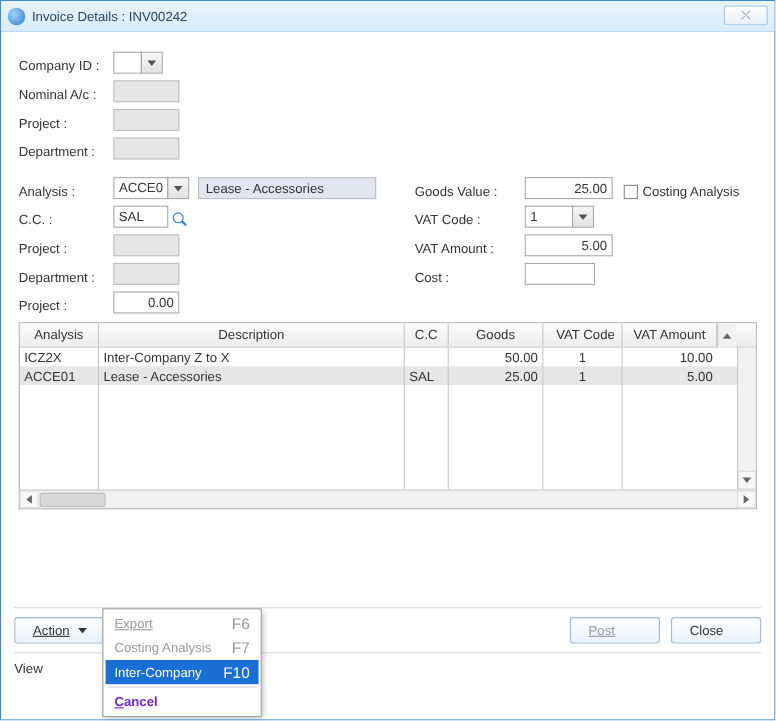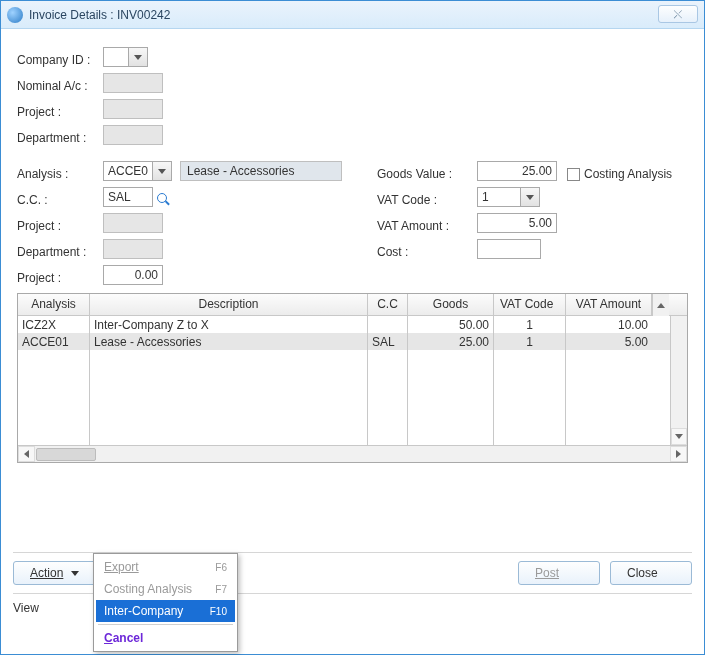--- a/index.html
+++ b/index.html
@@ -87,21 +87,21 @@
 
   
   .grid-wrap {
     border:1px solid #a9a9a9; margin-top:8px; height:170px; position:relative;
     display:flex; flex-direction:column;
   }
   .grid-head { display:flex; background:linear-gradient(#fcfcfc,#ececec); border-bottom:1px solid #c8c8c8; height:22px; }
   .gh { border-right:1px solid #c8c8c8; padding:3px 6px; color:#333; text-align:center;}
   .gh:last-child{border-right:none;}
   .c-an{width:72px;} .c-desc{width:278px;text-align:center;} .c-cc{width:40px;text-align:center;}
-  .c-goods{width:86px;text-align:center;} .c-vc{width:72px;text-align:left;}
+  .c-goods{width:86px;text-align:center;} .c-vc{width:72px;text-align:right;}
   .c-va{width:86px;text-align:center;}
   .gr { display:flex; height:17px; align-items:center;}
   .gc { border-right:1px solid #c8c8c8; height:100%; padding:1px 4px; display:flex; align-items:center;}
   .gc.num{justify-content:flex-end;}
   .gc.ctr{justify-content:center;}
   .gr.sel { background:#e6e6e6; }
   .vscroll { width:17px; background:#f1f1f1; border-left:1px solid #c8c8c8;}
   .grid-head .vscroll{border-left:1px solid #c8c8c8;}
   .grid-body-rows{flex:1;}
   .hscroll-wrap{height:17px;display:flex;border-top:1px solid #c8c8c8;background:#f1f1f1;}
@@ -157,21 +157,21 @@
     padding:2px;
   }
   .menu .mi{
     height:22px; display:flex; align-items:center; padding:0 8px;
     color:#6d28d9; justify-content:space-between;
   }
   .menu .mi.dis{ color:#9a9a9a; }
   .menu .mi.sel{ background:#1a6fd6; color:#fff; }
   .menu .sep{ height:1px; background:#d0d0d0; margin:2px 2px; }
   .menu .mi .lblm{ }
-  .menu .mi .key{ font-size:10px; }
+  .menu .mi .key{ font-size:14px; }
   .menu .mi.cancel .lblm{ }
   .menu .mi.cancel .lblm .u{ text-decoration:underline; }
   .menu .mi .u{ text-decoration:underline; }
 
   .gridflex{display:flex;flex:1;min-height:0;}
 </style>
 </head>
 <body>
 
 <div class="window">

